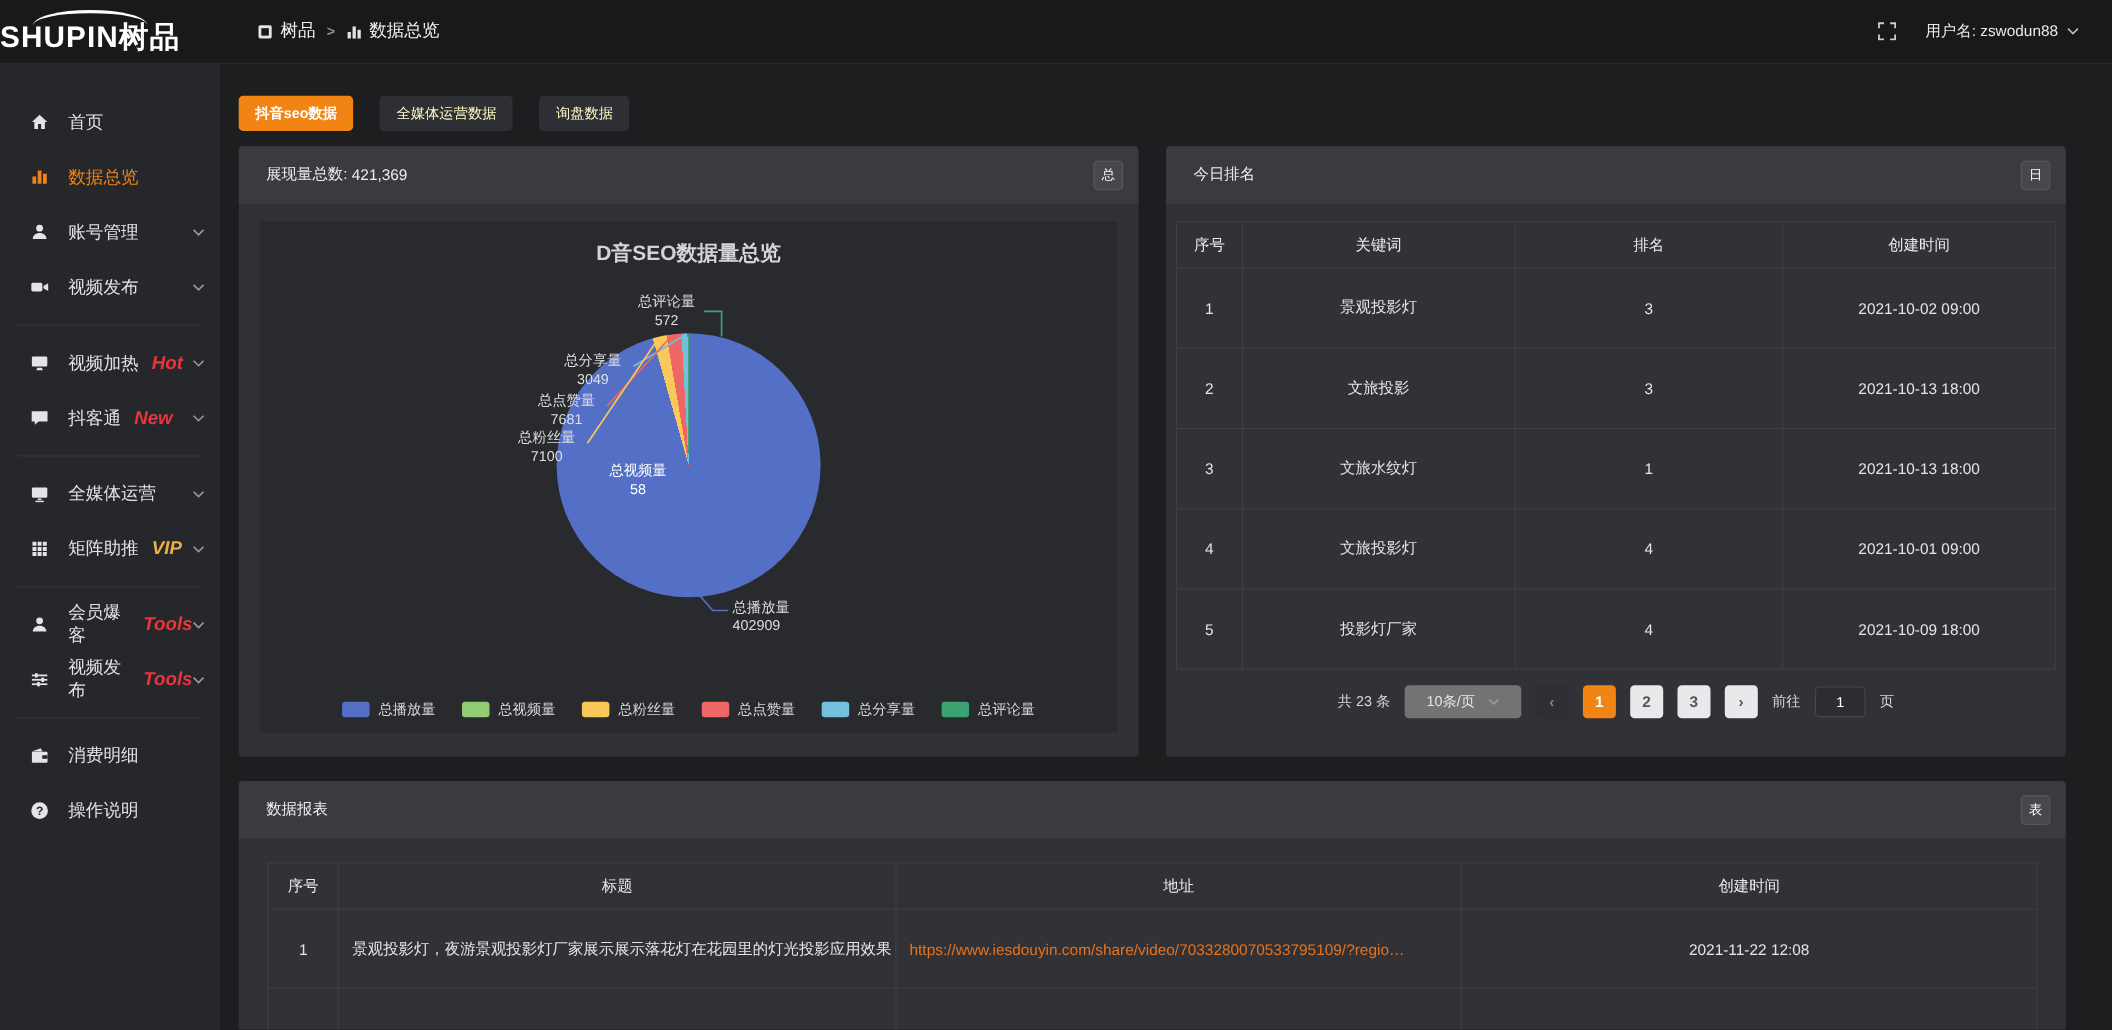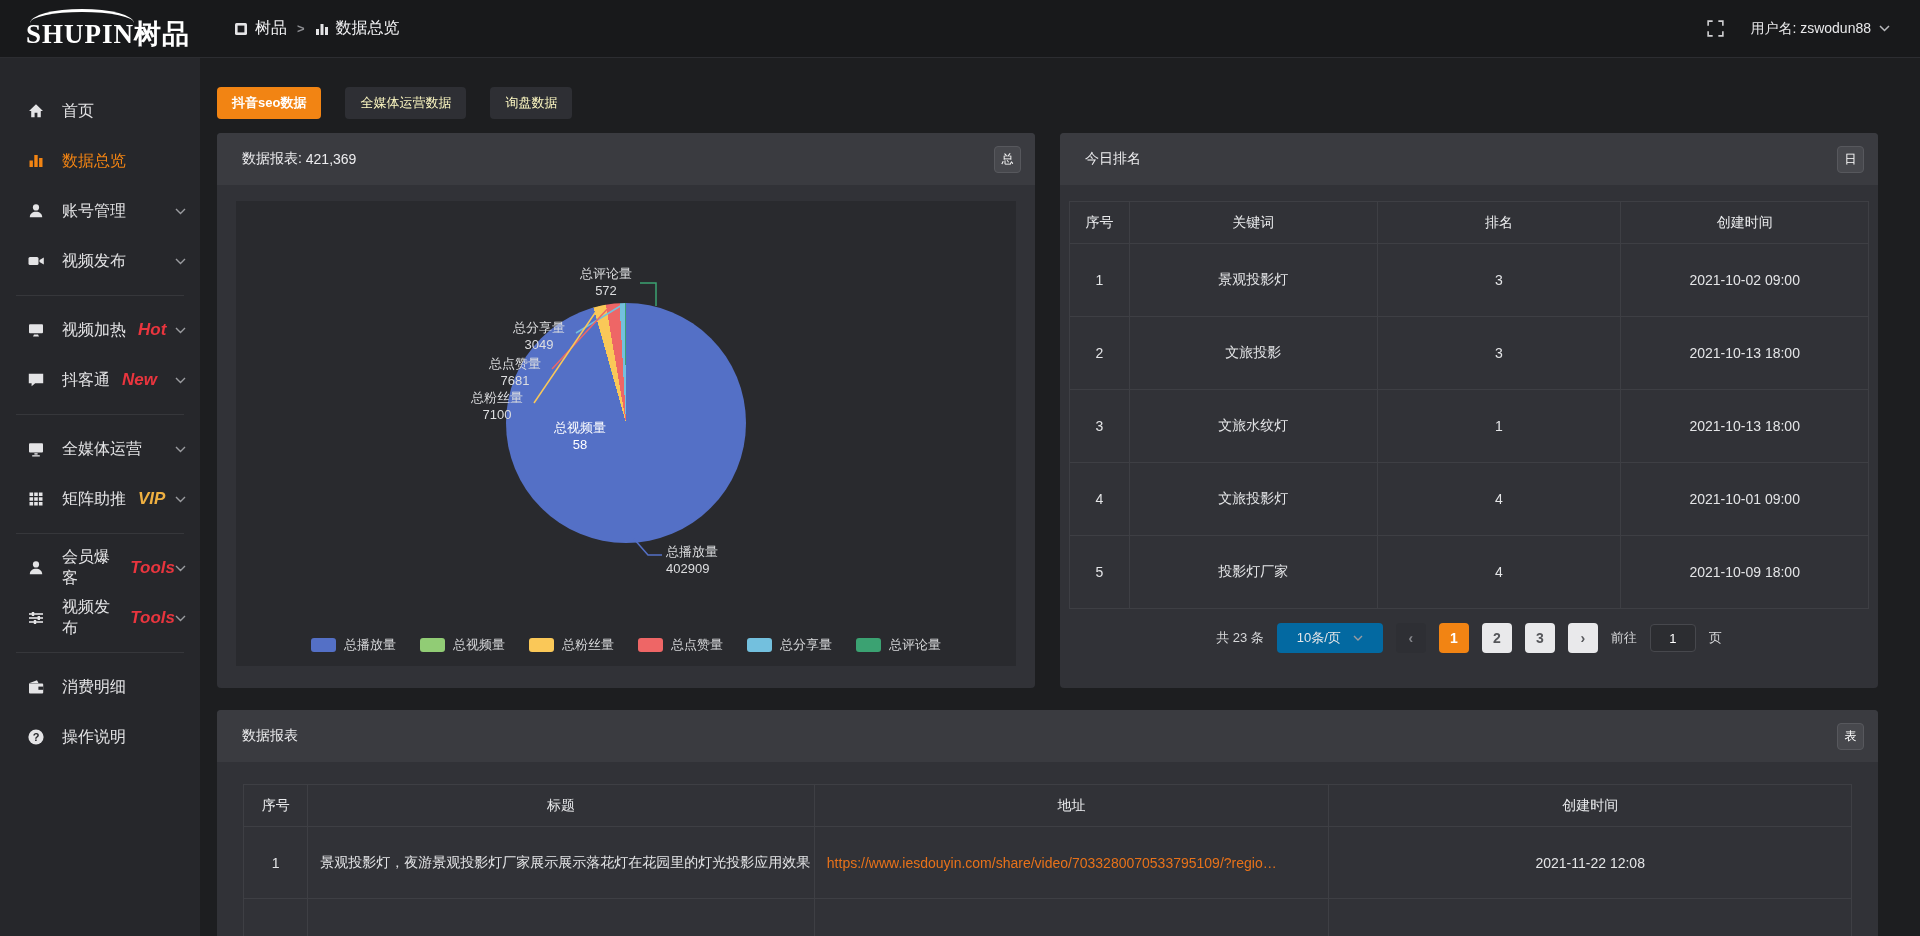--- a/index.html
+++ b/index.html
@@ -6,21 +6,21 @@
     --accent:#f28413; --hot:#e9353e; --vip:#efb041; --link:#e8721a;
     --pagebg:#1d1e20; --hdrbg:#18191b; --sidebg:#26272b;
     --card:#313237; --cardhd:#3a3b40; --chartbg:#292a2e; --bord:#3e3f44;
     --txt:#e3e4e6; --muted:#c9cacd;
   }
   *{box-sizing:border-box;margin:0;padding:0;}
   html,body{width:1920px;height:936px;overflow:hidden;}
   body{background:var(--pagebg);font-family:"Liberation Sans","DejaVu Sans",sans-serif;color:var(--txt);}
   
   .app-header{position:fixed;top:0;left:0;width:1920px;height:58px;background:var(--hdrbg);display:flex;align-items:center;z-index:20;border-bottom:1px solid #2c2d31;}
-  .logo-wrap{width:200px;padding-left:26px;position:relative;flex:0 0 auto;font-family:Liberation Serif, serif;}
+  .logo-wrap{width:200px;position:relative;flex:0 0 auto;}
   .logo-arc{position:absolute;left:30px;top:0px;width:104px;height:14px;border-top:3px solid #fff;border-radius:52px 52px 0 0 / 14px 14px 0 0;}
   .logo-text{font-size:27px;font-weight:800;letter-spacing:1px;color:#fff;line-height:1;padding-top:12px;}
   .crumbs{display:flex;align-items:center;gap:10px;margin-left:34px;font-size:16px;color:#f2f2f4;}
   .crumb{display:flex;align-items:center;gap:7px;cursor:pointer;}
   .crumb-sep{color:#8d8e92;font-size:13px;font-weight:bold;}
   .hdr-right{margin-left:auto;display:flex;align-items:center;gap:26px;padding-right:30px;text-align:center;}
   .uname{display:flex;align-items:center;gap:8px;font-size:14px;color:#e9e9eb;cursor:pointer;}
   
   .sidebar{position:fixed;top:58px;left:0;bottom:0;width:200px;background:var(--sidebg);padding-top:28px;z-index:10;}
   .menu-item{height:50px;display:flex;align-items:center;padding:0 14px 0 27px;font-size:16px;color:#e3e3e5;cursor:pointer;}
@@ -53,21 +53,21 @@
   .legend{position:absolute;left:0;right:0;bottom:12px;display:flex;justify-content:center;gap:24px;align-items:center;font-size:13px;color:#d8d9db;}
   .litem{display:flex;align-items:center;cursor:pointer;}
   .sw{width:25px;height:14px;border-radius:3px;display:inline-block;margin-right:8px;}
   
   table{width:100%;border-collapse:collapse;table-layout:fixed;font-size:14px;color:#e4e5e7;}
   th,td{border:1px solid var(--bord);text-align:center;font-weight:normal;overflow:hidden;white-space:nowrap;}
   th{height:42px;color:#eaebed;text-align:center;}
   .rank-body{padding:16px 9px 0;}
   .rank-tbl td{height:73px;}
   .pager{display:flex;align-items:center;justify-content:center;gap:13px;margin-top:14px;font-size:13px;color:#d6d7d9;}
-  .psel{width:106px;height:30px;background:#0369a1;border-radius:4px;display:flex;align-items:center;justify-content:center;gap:12px;cursor:pointer;color:#e6e6e8;}
+  .psel{width:106px;height:30px;background:#737373;border-radius:4px;display:flex;align-items:center;justify-content:center;gap:12px;cursor:pointer;color:#e6e6e8;}
   .pbtn{min-width:30px;height:30px;padding:0 4px;border-radius:4px;display:flex;align-items:center;justify-content:center;background:#e9e9eb;color:#55565a;font-size:14px;font-weight:bold;cursor:pointer;}
   .pbtn.prev{background:#2e2f34;color:#85868b;}
   .pbtn.cur{background:var(--accent);color:#fff;}
   .goto-input{width:46px;height:28px;background:#2c2d31;border:1px solid #47484d;border-radius:4px;color:#fff;text-align:center;font-size:13px;font-family:inherit;}
   
   .card.wide{width:1661px;margin-top:22px;height:300px;}
   .report-body{padding:22px 26px 0;}
   .report-tbl td{height:72px;}
   .report-tbl .cell-left{text-align:left;padding:0 12px;}
   .report-tbl .link{color:var(--link);cursor:pointer;}
@@ -277,25 +277,26 @@
   <div class="tabs">
     <div class="tab active">抖音seo数据</div>
     <div class="tab">全媒体运营数据</div>
     <div class="tab">询盘数据</div>
   </div>
 
   <div class="cards-row">
 
     <div class="card half">
       <div class="card-hd">
-        <span>数据报表:</span>&nbsp;
+        <span>展现量总数:</span>&nbsp;
         <span>421,369</span>
         <div class="corner-btn">总</div>
       </div>
       <div class="chart-box">
+        <div class="chart-title">D音SEO数据量总览</div>
         <div class="pie" style="background: conic-gradient(rgb(84, 112, 198) 0deg, rgb(84, 112, 198) 344.23deg, rgb(145, 204, 117) 344.23deg, rgb(145, 204, 117) 344.28deg, rgb(250, 200, 88) 344.28deg, rgb(250, 200, 88) 350.34deg, rgb(238, 102, 102) 350.34deg, rgb(238, 102, 102) 356.91deg, rgb(115, 192, 222) 356.91deg, rgb(115, 192, 222) 359.51deg, rgb(59, 162, 114) 359.51deg, rgb(59, 162, 114) 360deg);"></div>
         <svg class="leaders" width="780" height="465">
           <polyline points="404,82 420,82 420,105" stroke="#3ba272"></polyline>
           <polyline points="340,132 386,104" stroke="#73c0de"></polyline>
           <polyline points="316,168 375,104" stroke="#ee6666"></polyline>
           <polyline points="298,202 363,106" stroke="#fac858"></polyline>
           <polyline points="398,338 412,354 426,354" stroke="#5470c6"></polyline>
         </svg>
         <div class="plabel" style="left:336px;top:64px;width:68px">
           <span>总评论量</span>

